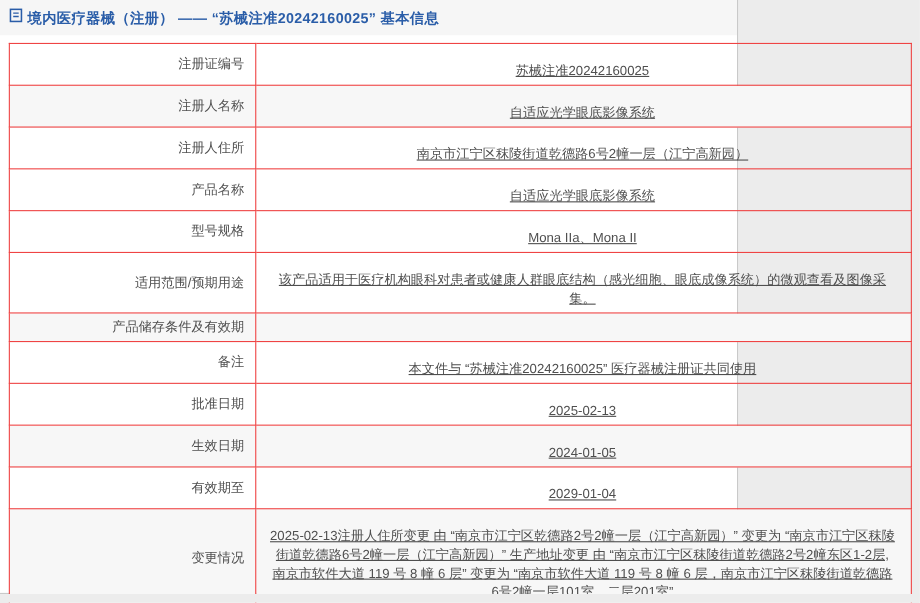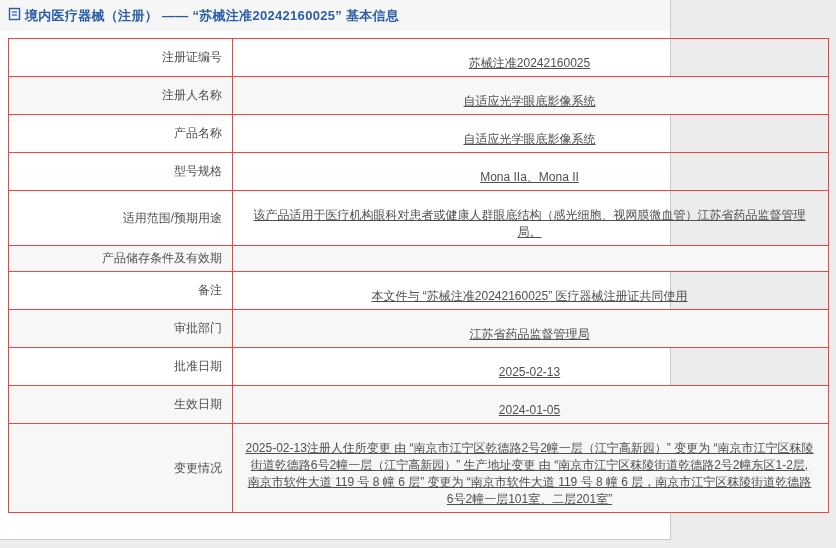--- a/index.html
+++ b/index.html
@@ -91,50 +91,54 @@
       <tbody>
           <tr>
     <td class="label-cell"><span>注册证编号</span></td>
     <td class="value-cell">苏械注准20242160025</td>
   </tr>
           <tr class="alt">
     <td class="label-cell"><span>注册人名称</span></td>
     <td class="value-cell">自适应光学眼底影像系统</td>
   </tr>
           <tr>
+    <td class="label-cell"><span>注册人住所</span></td>
+    <td class="value-cell">南京市江宁区秣陵街道乾德路6号2幢一层（江宁高新园）</td>
+  </tr>
+          <tr>
     <td class="label-cell"><span>产品名称</span></td>
     <td class="value-cell">自适应光学眼底影像系统</td>
   </tr>
           <tr>
     <td class="label-cell"><span>型号规格</span></td>
     <td class="value-cell">Mona IIa、Mona II</td>
   </tr>
           <tr>
     <td class="label-cell"><span>适用范围/预期用途</span></td>
-    <td class="value-cell">该产品适用于医疗机构眼科对患者或健康人群眼底结构（感光细胞、视网膜微血管）江苏省药品监督管理局。</td>
+    <td class="value-cell">该产品适用于医疗机构眼科对患者或健康人群眼底结构（感光细胞、眼底成像系统）的微观查看及图像采集。</td>
   </tr>
           <tr class="alt">
     <td class="label-cell"><span>产品储存条件及有效期</span></td>
     <td class="value-cell"></td>
   </tr>
           <tr>
     <td class="label-cell"><span>备注</span></td>
     <td class="value-cell">本文件与 “苏械注准20242160025” 医疗器械注册证共同使用</td>
   </tr>
-          <tr class="alt">
-    <td class="label-cell"><span>审批部门</span></td>
-    <td class="value-cell">江苏省药品监督管理局</td>
-  </tr>
           <tr>
     <td class="label-cell"><span>批准日期</span></td>
     <td class="value-cell">2025-02-13</td>
   </tr>
           <tr class="alt">
     <td class="label-cell"><span>生效日期</span></td>
     <td class="value-cell">2024-01-05</td>
+  </tr>
+          <tr>
+    <td class="label-cell"><span>有效期至</span></td>
+    <td class="value-cell">2029-01-04</td>
   </tr>
           <tr class="alt">
     <td class="label-cell"><span>变更情况</span></td>
     <td class="value-cell">2025-02-13注册人住所变更 由 “南京市江宁区乾德路2号2幢一层（江宁高新园）” 变更为 “南京市江宁区秣陵街道乾德路6号2幢一层（江宁高新园）” 生产地址变更 由 “南京市江宁区秣陵街道乾德路2号2幢东区1-2层,南京市软件大道 119 号 8 幢 6 层” 变更为 “南京市软件大道 119 号 8 幢 6 层，南京市江宁区秣陵街道乾德路6号2幢一层101室、二层201室”</td>
   </tr>
         </tbody>
     </table>
 
   </div>
   <div class="bottom-strip"></div>

